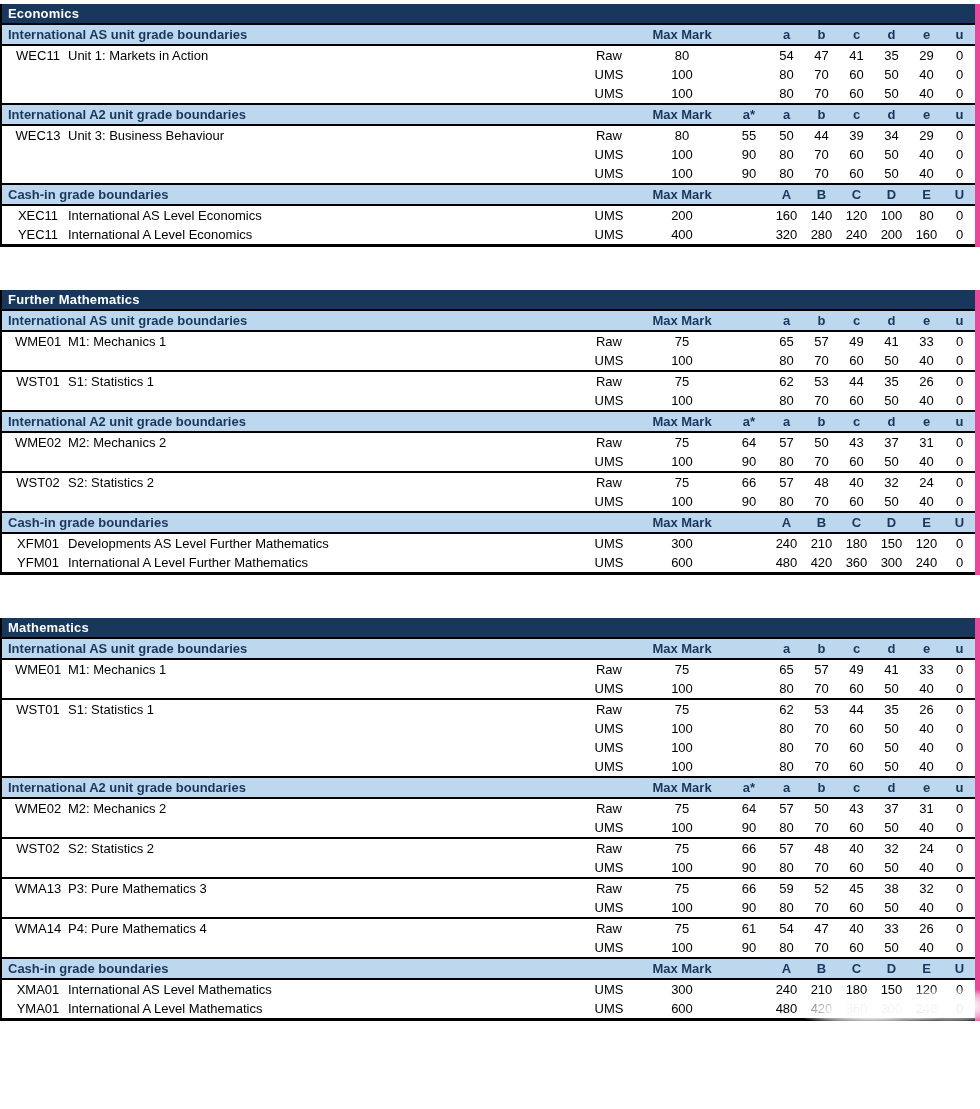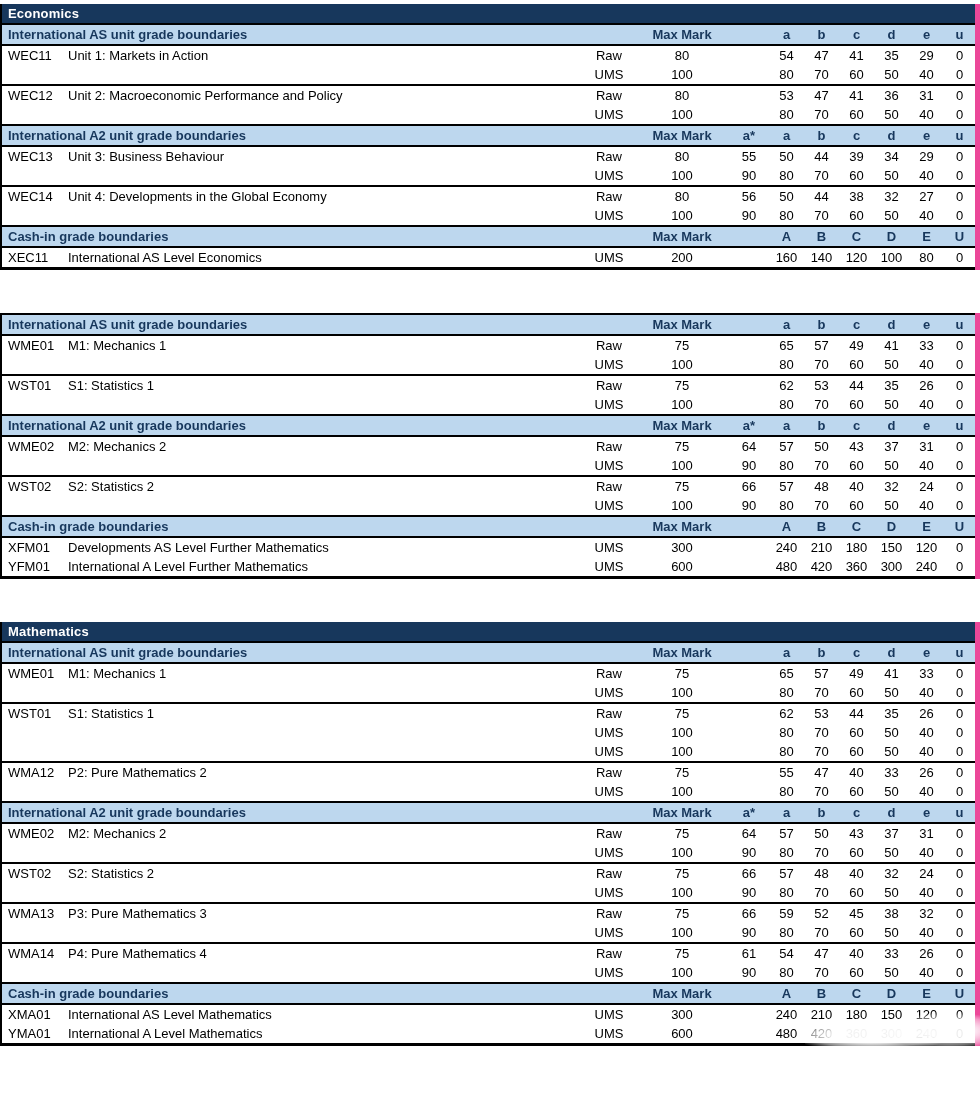--- a/index.html
+++ b/index.html
@@ -44,21 +44,21 @@
     background: #BDD7EE;
     color: #17375C;
     font-weight: bold;
     border-top: 2px solid #000;
     border-bottom: 2px solid #000;
   }
   tr.section td.t { padding-left: 6px; margin-left: 21px; }
   tr.gs td { border-top: 2px solid #000; }
   td.c { text-align: center; }
   td.t { text-align: left; }
-  .code { display: inline-block; width: 60px; padding-left: 6px; }
+  .code { display: inline-block; width: 60px; padding-left: 6px; text-align: center; }
   .name { display: inline; text-align: center; }
   .watermark {
     position: absolute;
     right: 0;
     bottom: -8px;
     width: 175px;
     height: 42px;
     pointer-events: none;
     background:
       radial-gradient(ellipse 60% 50% at 38% 55%, rgba(255,255,255,0.95) 35%, rgba(255,255,255,0.55) 60%, rgba(255,255,255,0) 78%),
@@ -117,32 +117,20 @@
               <td class="c">UMS</td>
               <td class="c">100</td>
               <td class="c"></td>
               <td class="c">80</td>
               <td class="c">70</td>
               <td class="c">60</td>
               <td class="c">50</td>
               <td class="c">40</td>
               <td class="c">0</td>
             </tr>
-            <tr class="gs">
-              <td class="t"><span class="code">WEC12</span><span class="name">Unit 2: Macroeconomic Performance and Policy</span></td>
-              <td class="c">Raw</td>
-              <td class="c">80</td>
-              <td class="c"></td>
-              <td class="c">53</td>
-              <td class="c">47</td>
-              <td class="c">41</td>
-              <td class="c">36</td>
-              <td class="c">31</td>
-              <td class="c">0</td>
-            </tr>
             <tr>
               <td class="t"></td>
               <td class="c">UMS</td>
               <td class="c">100</td>
               <td class="c"></td>
               <td class="c">80</td>
               <td class="c">70</td>
               <td class="c">60</td>
               <td class="c">50</td>
               <td class="c">40</td>
@@ -177,32 +165,20 @@
               <td class="c">UMS</td>
               <td class="c">100</td>
               <td class="c">90</td>
               <td class="c">80</td>
               <td class="c">70</td>
               <td class="c">60</td>
               <td class="c">50</td>
               <td class="c">40</td>
               <td class="c">0</td>
             </tr>
-            <tr class="gs">
-              <td class="t"><span class="code">WEC14</span><span class="name">Unit 4: Developments in the Global Economy</span></td>
-              <td class="c">Raw</td>
-              <td class="c">80</td>
-              <td class="c">56</td>
-              <td class="c">50</td>
-              <td class="c">44</td>
-              <td class="c">38</td>
-              <td class="c">32</td>
-              <td class="c">27</td>
-              <td class="c">0</td>
-            </tr>
             <tr>
               <td class="t"></td>
               <td class="c">UMS</td>
               <td class="c">100</td>
               <td class="c">90</td>
               <td class="c">80</td>
               <td class="c">70</td>
               <td class="c">60</td>
               <td class="c">50</td>
               <td class="c">40</td>
@@ -223,40 +199,55 @@
             <tr class="gs">
               <td class="t"><span class="code">XEC11</span><span class="name">International AS Level Economics</span></td>
               <td class="c">UMS</td>
               <td class="c">200</td>
               <td class="c"></td>
               <td class="c">160</td>
               <td class="c">140</td>
               <td class="c">120</td>
               <td class="c">100</td>
               <td class="c">80</td>
+              <td class="c">0</td>
+            </tr>
+            <tr>
+              <td class="t"><span class="code">YEC11</span><span class="name">International A Level Economics</span></td>
+              <td class="c">UMS</td>
+              <td class="c">400</td>
+              <td class="c"></td>
+              <td class="c">320</td>
+              <td class="c">280</td>
+              <td class="c">240</td>
+              <td class="c">200</td>
+              <td class="c">160</td>
               <td class="c">0</td>
             </tr>
           </tbody>
         </table>
       </div>
       <div class="tablewrap">
         <table class="gb">
           <colgroup>
             <col style="width: 582px;">
             <col style="width: 52px;">
             <col style="width: 94px;">
             <col style="width: 40px;">
             <col style="width: 35px;">
             <col style="width: 35px;">
             <col style="width: 35px;">
             <col style="width: 35px;">
             <col style="width: 35px;">
             <col style="width: 35px;">
           </colgroup>
           <tbody>
+            <tr class="subject">
+              <td colspan="10">Further Mathematics</td>
+            </tr>
             <tr class="section">
               <td class="t">International AS unit grade boundaries</td>
               <td class="c"></td>
               <td class="c">Max Mark</td>
               <td class="c"></td>
               <td class="c">a</td>
               <td class="c">b</td>
               <td class="c">c</td>
               <td class="c">d</td>
               <td class="c">e</td>
@@ -492,32 +483,20 @@
               <td class="c">UMS</td>
               <td class="c">100</td>
               <td class="c"></td>
               <td class="c">80</td>
               <td class="c">70</td>
               <td class="c">60</td>
               <td class="c">50</td>
               <td class="c">40</td>
               <td class="c">0</td>
             </tr>
-            <tr class="gs">
-              <td class="t"><span class="code">WMA12</span><span class="name">P2: Pure Mathematics 2</span></td>
-              <td class="c">Raw</td>
-              <td class="c">75</td>
-              <td class="c"></td>
-              <td class="c">55</td>
-              <td class="c">47</td>
-              <td class="c">40</td>
-              <td class="c">33</td>
-              <td class="c">26</td>
-              <td class="c">0</td>
-            </tr>
             <tr>
               <td class="t"></td>
               <td class="c">UMS</td>
               <td class="c">100</td>
               <td class="c"></td>
               <td class="c">80</td>
               <td class="c">70</td>
               <td class="c">60</td>
               <td class="c">50</td>
               <td class="c">40</td>

